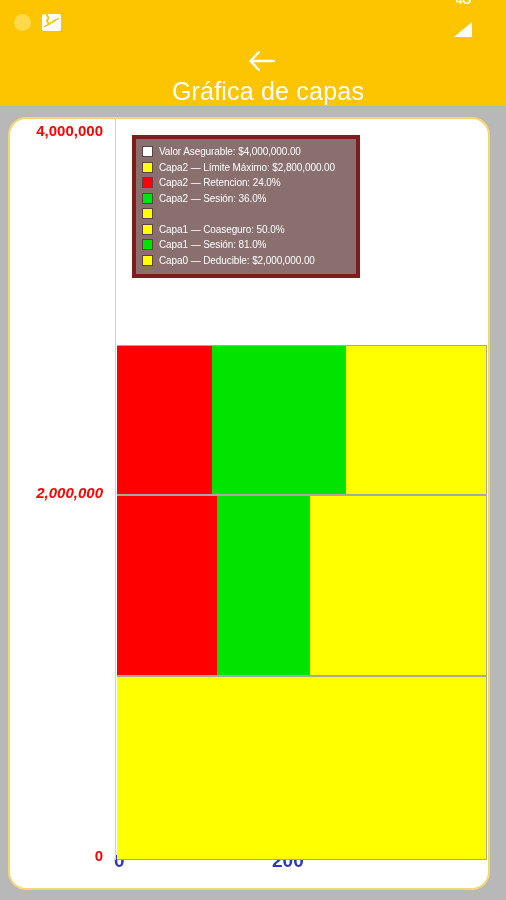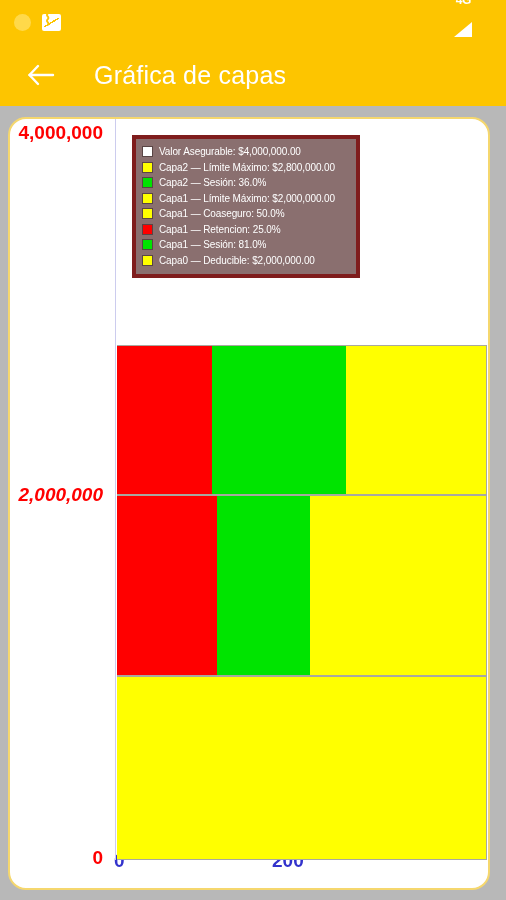--- a/index.html
+++ b/index.html
@@ -174,20 +174,21 @@
   }
 
   
   .app-bar {
     position: absolute;
     left: 0; top: 44px;
     width: 506px; height: 62px;
     background: #fdc500;
     display: flex;
     align-items: center;
+    flex-direction: column;
   }
   .back-arrow {
     width: 46px; height: 46px;
     margin-left: 18px;
     display: flex;
     align-items: center;
     justify-content: center;
     cursor: pointer;
   }
   .back-arrow svg { display: block; }
@@ -213,21 +214,21 @@
 
   
   .chart-area {
     position: absolute;
     left: 0; top: 0;
     width: 100%; height: 100%;
   }
   .y-label {
     position: absolute;
     color: #ff0000;
-    font-size: 19px;
+    font-size: 15px;
     font-weight: bold;
     white-space: nowrap;
     text-align: left;
   }
   .y-label-top   { right: 385px; top: 3px; }
   .y-label-mid   { right: 385px; top: 365px; font-style: italic; }
   .y-label-zero  { right: 385px; top: 728px; }
 
   .x-label {
     position: absolute;
@@ -356,34 +357,33 @@
     <div class="legend">
         <div class="legend-row">
           <span class="legend-swatch" style="background: rgb(255, 255, 255);"></span>
           <span class="legend-text">Valor Asegurable: $4,000,000.00</span>
         </div>
         <div class="legend-row">
           <span class="legend-swatch" style="background: rgb(255, 255, 0);"></span>
           <span class="legend-text">Capa2 — Límite Máximo: $2,800,000.00</span>
         </div>
         <div class="legend-row">
+          <span class="legend-swatch" style="background: rgb(255, 0, 0);"></span>
+          <span class="legend-text">Capa2 — Retencion: 24.0%</span>
+        </div>
+        <div class="legend-row">
           <span class="legend-swatch" style="background: rgb(0, 228, 0);"></span>
           <span class="legend-text">Capa2 — Sesión: 36.0%</span>
         </div>
         <div class="legend-row">
           <span class="legend-swatch" style="background: rgb(255, 255, 0);"></span>
-          <span class="legend-text">Capa1 — Límite Máximo: $2,000,000.00</span>
         </div>
         <div class="legend-row">
           <span class="legend-swatch" style="background: rgb(255, 255, 0);"></span>
           <span class="legend-text">Capa1 — Coaseguro: 50.0%</span>
-        </div>
-        <div class="legend-row">
-          <span class="legend-swatch" style="background: rgb(255, 0, 0);"></span>
-          <span class="legend-text">Capa1 — Retencion: 25.0%</span>
         </div>
         <div class="legend-row">
           <span class="legend-swatch" style="background: rgb(0, 228, 0);"></span>
           <span class="legend-text">Capa1 — Sesión: 81.0%</span>
         </div>
         <div class="legend-row">
           <span class="legend-swatch" style="background: rgb(255, 255, 0);"></span>
           <span class="legend-text">Capa0 — Deducible: $2,000,000.00</span>
         </div>
       </div>

